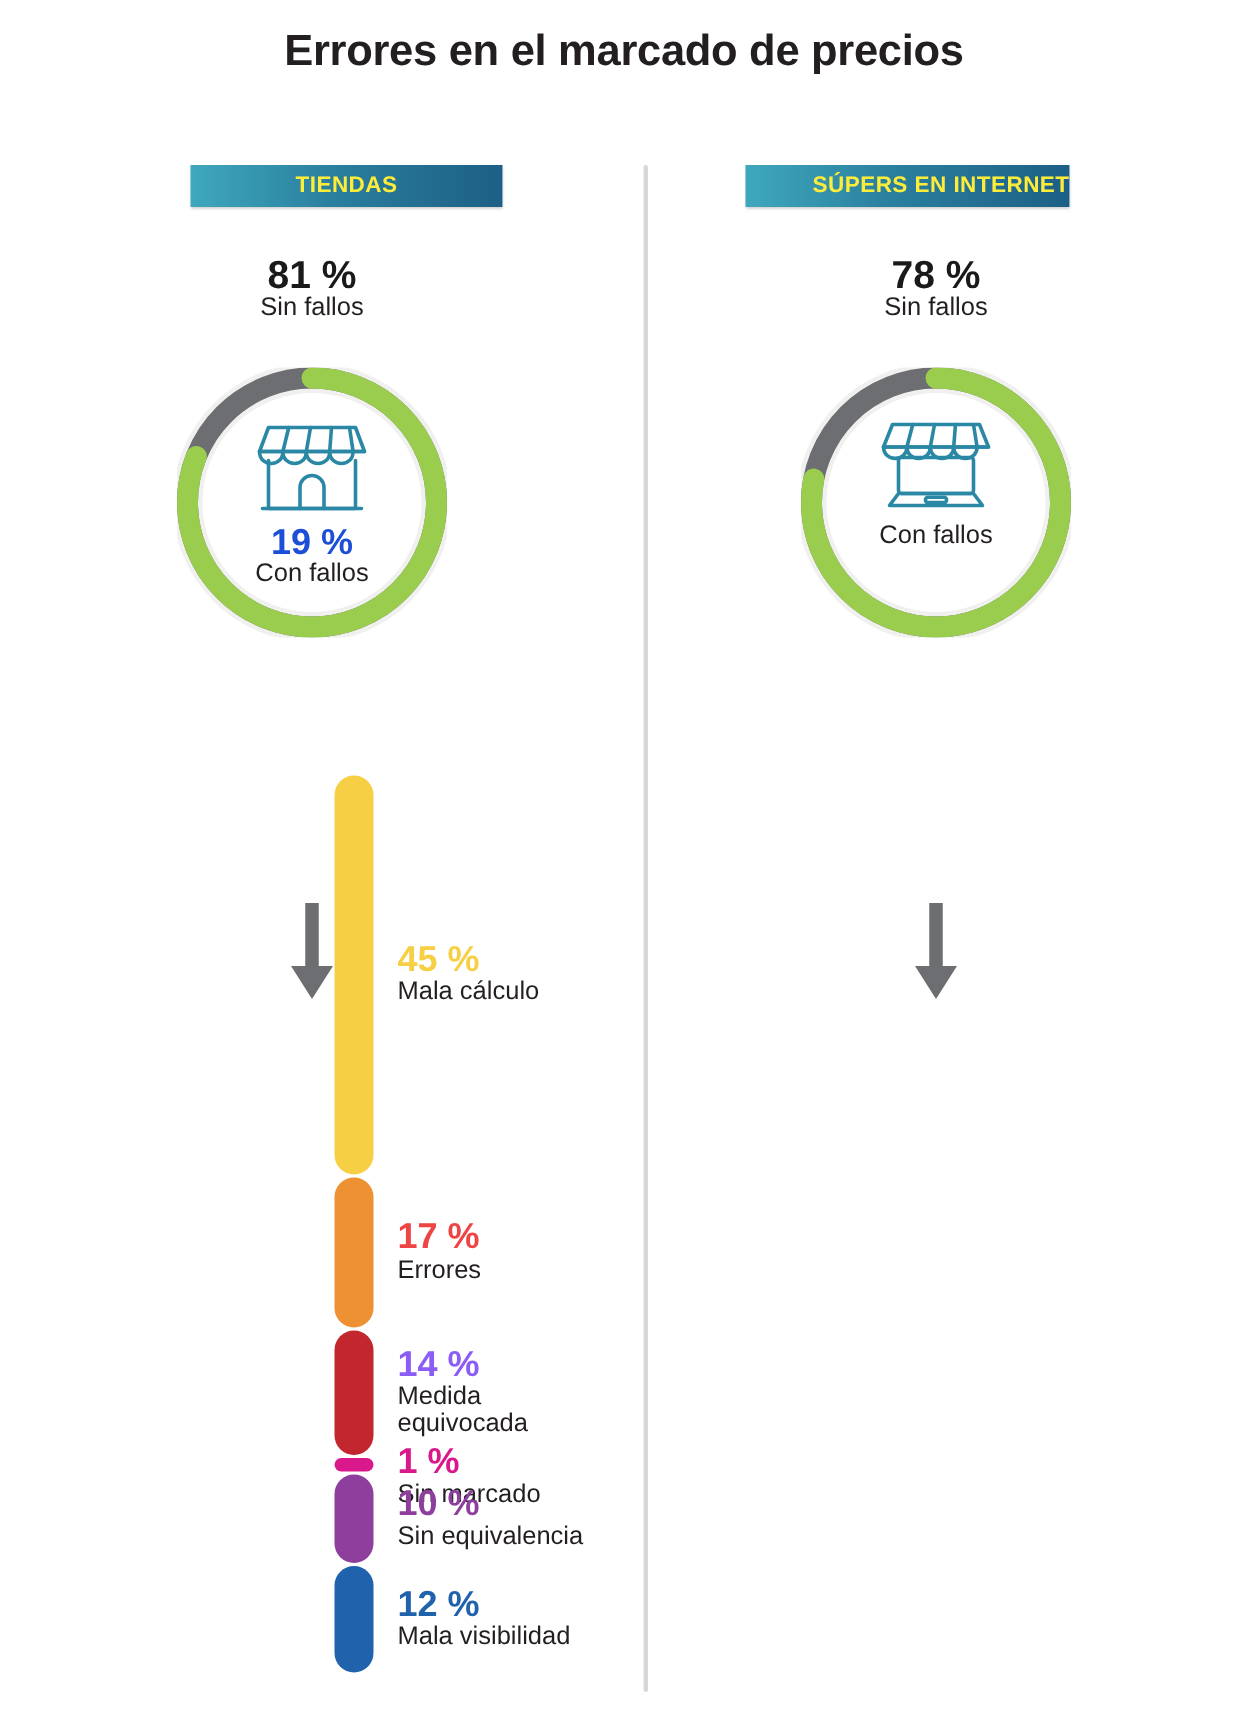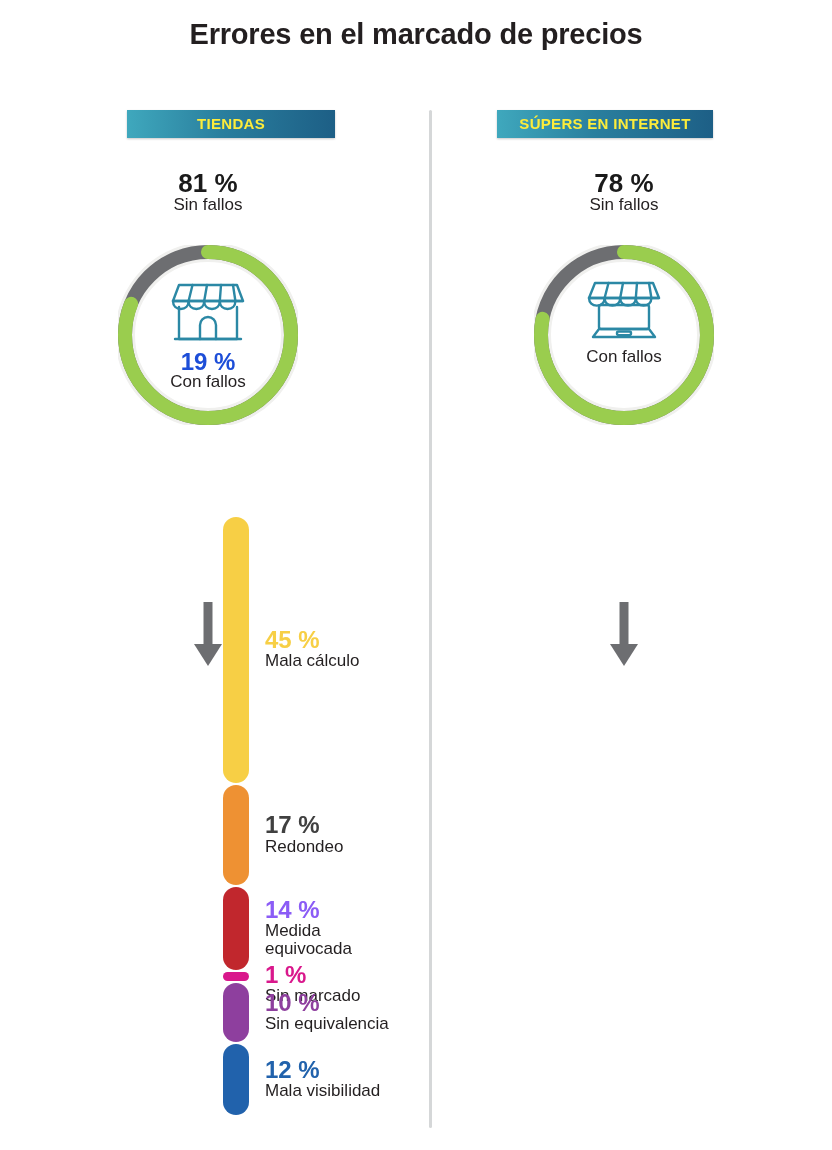--- a/index.html
+++ b/index.html
@@ -63,21 +63,21 @@
     background: linear-gradient(to right, #3fa8bd 0%, #2a7f9e 45%, #1d5f86 100%);
     color: #fdec3a;
     font-size: 15px;
     font-weight: bold;
     letter-spacing: 0.3px;
     text-align: center;
     box-shadow: 0 1px 2px rgba(0,0,0,0.22);
     white-space: nowrap;
   }
   #banner-left  { left: 127px; width: 208px; }
-  #banner-right { left: 497px; width: 216px; }
+  #banner-right { left: 497px; width: 216px; text-align: right; }
 
   
   .donut-wrap {
     position: absolute;
     top: 170px;
     width: 416px;
     left: 0;
     height: 290px;
   }
   .top-stat {
@@ -244,22 +244,22 @@
     </div>
 
     <div class="bar-stack" id="bar-stack-left">
         <div class="segment" style="top: 0px; height: 265.889px; background: rgb(247, 207, 69);"></div>
         <div class="seg-label" style="top: 110.944px; left: 42px;">
           <span class="pct" style="color: rgb(247, 207, 69);">45 %</span>
           <span class="lbl">Mala cálculo</span>
         </div>
         <div class="segment" style="top: 267.889px; height: 100.447px; background: rgb(238, 145, 51);"></div>
         <div class="seg-label" style="top: 296.112px; left: 42px;">
-          <span class="pct" style="color: #404040;">17 %</span>
-          <span class="lbl">Redondeo</span>
+          <span class="pct" style="color: #ef4444;">17 %</span>
+          <span class="lbl">Errores</span>
         </div>
         <div class="segment" style="top: 370.336px; height: 82.7209px; background: rgb(193, 39, 45);"></div>
         <div class="seg-label" style="top: 380.696px; left: 42px;">
           <span class="pct" style="color: #8b5cf6;">14 %</span>
           <span class="lbl">Medida<br>equivocada</span>
         </div>
         <div class="segment" style="top: 455.057px; height: 9px; background: rgb(217, 24, 140);"></div>
         <div class="seg-label" style="top: 445.557px; left: 42px;">
           <span class="pct" style="color: rgb(217, 24, 140);">1 %</span>
           <span class="lbl">Sin marcado</span>

